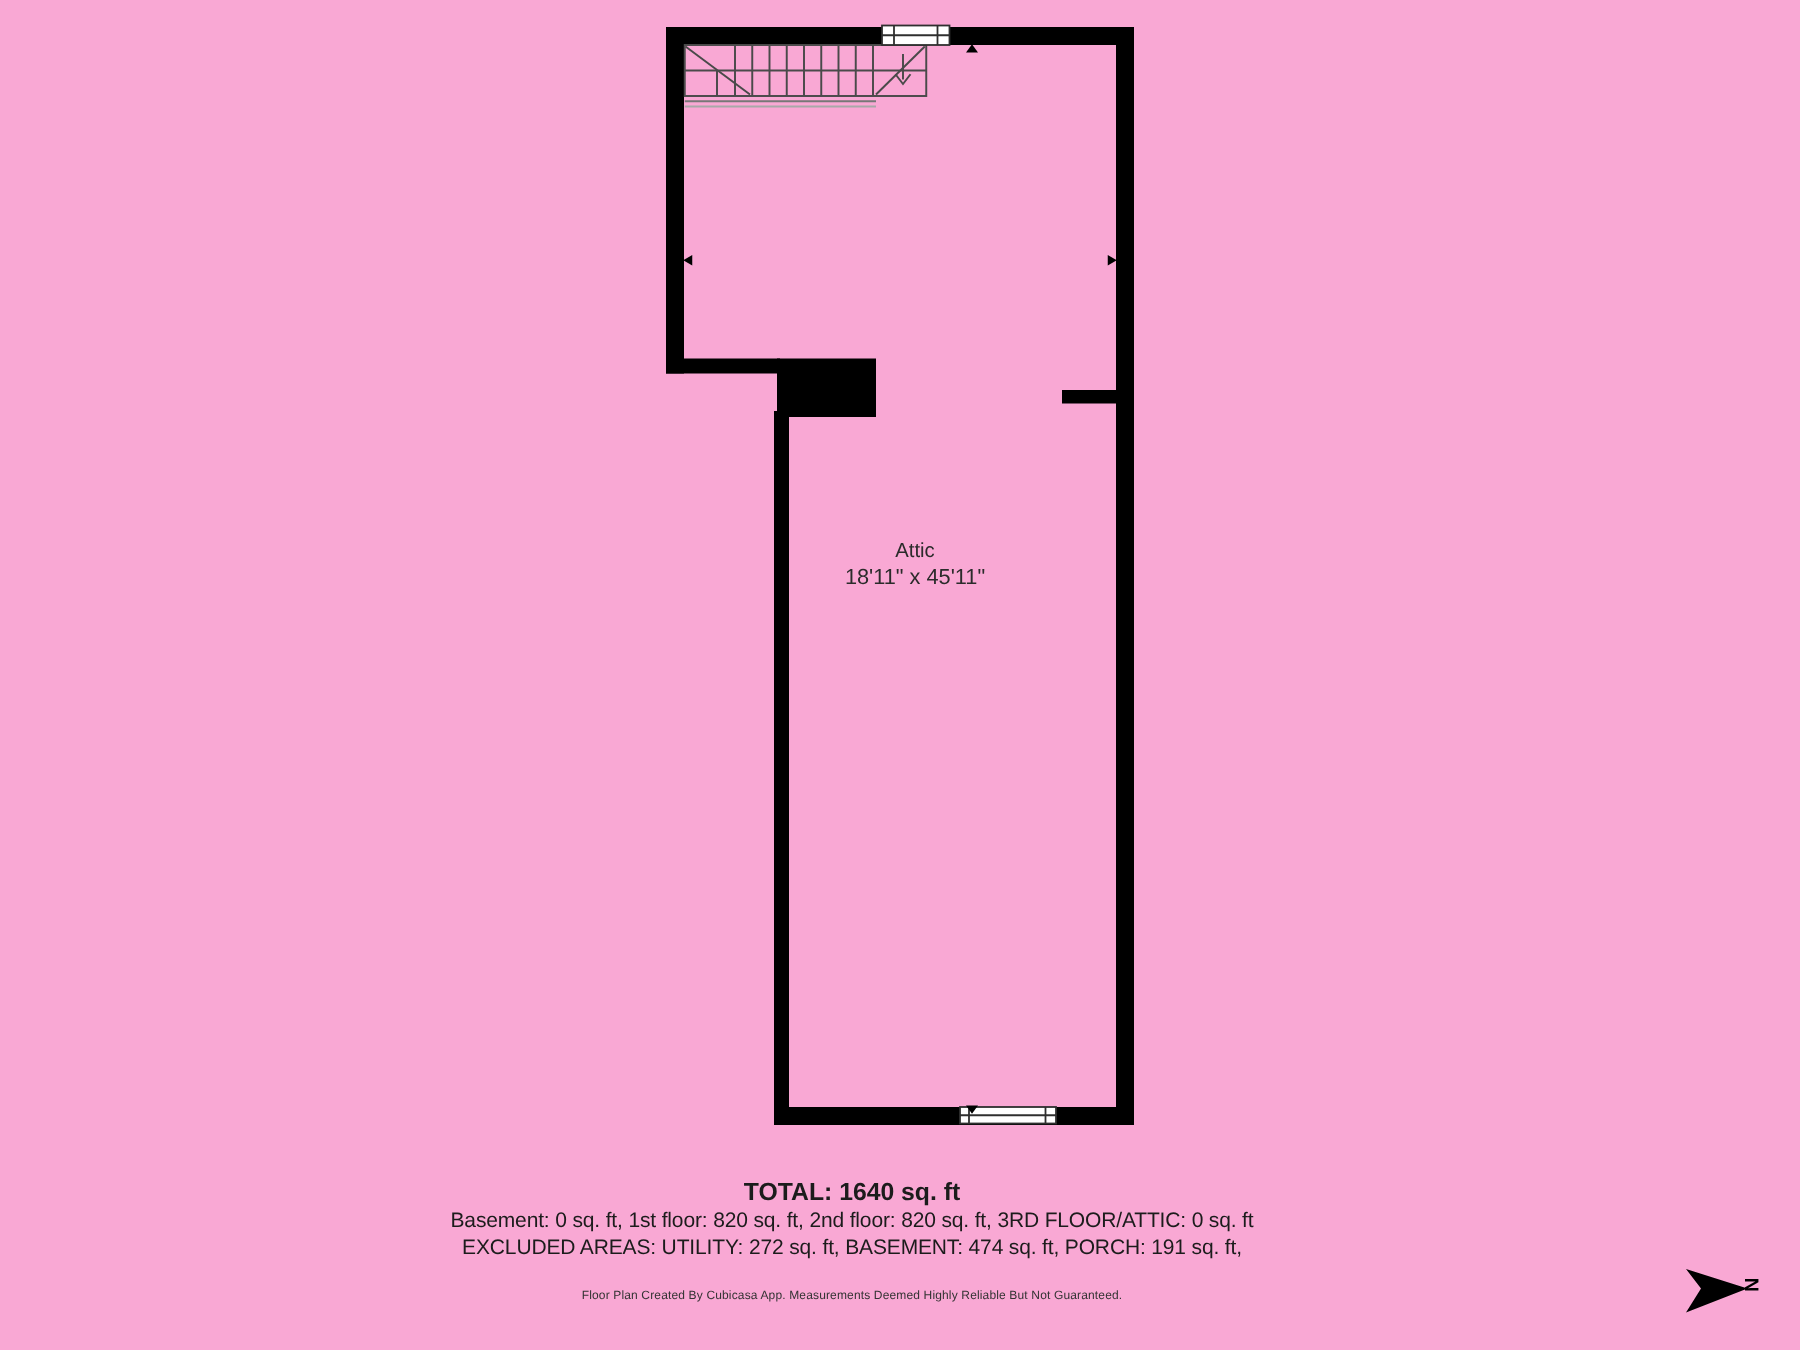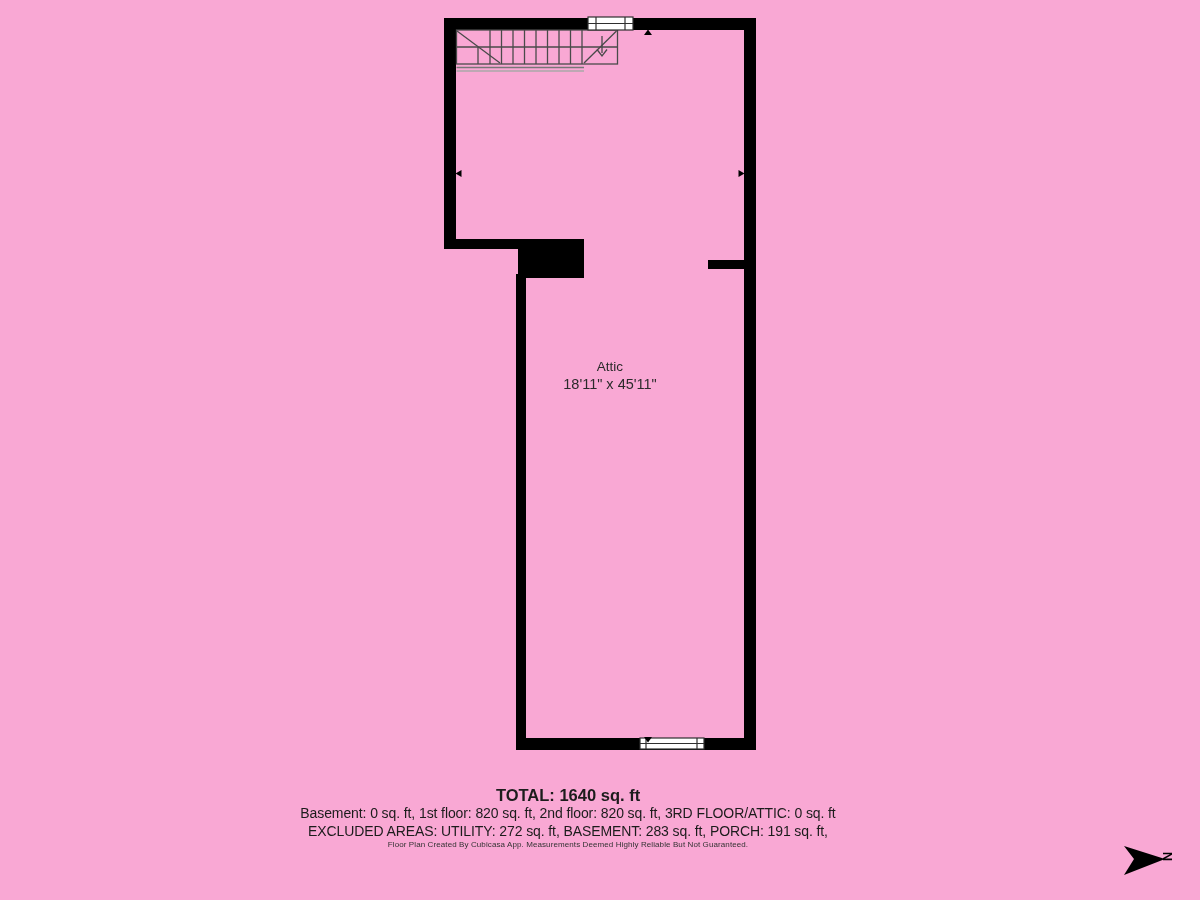--- a/index.html
+++ b/index.html
@@ -36,21 +36,21 @@
     font-size: 16.5px;
     font-weight: bold;
     line-height: 19px;
   }
   .summary-line {
     font-size: 14px;
     line-height: 17.6px;
     letter-spacing: -0.1px;
   }
   .disclaimer {
-    margin-top: 0;
+    margin-top: 19px;
     font-size: 8px;
     color: #333333;
     letter-spacing: 0.1px;
   }
   .compass {
     position: absolute;
     left: 1120px;
     top: 843px;
     width: 70px;
     height: 40px;
@@ -128,21 +128,21 @@
       <polygon points="738.5,170 738.5,177 744.5,173.5"></polygon>
     </g>
 
     <text class="room-label" x="610" y="371" font-size="13.5" text-anchor="middle">Attic</text>
     <text class="room-label" x="610" y="389" font-size="14.5" text-anchor="middle">18'11" x 45'11"</text>
   </svg>
 
   <div class="summary">
     <div class="summary-total">TOTAL: 1640 sq. ft</div>
     <div class="summary-line">Basement: 0 sq. ft, 1st floor: 820 sq. ft, 2nd floor: 820 sq. ft, 3RD FLOOR/ATTIC: 0 sq. ft</div>
-    <div class="summary-line">EXCLUDED AREAS: UTILITY: 272 sq. ft, BASEMENT: 283 sq. ft, PORCH: 191 sq. ft,</div>
+    <div class="summary-line">EXCLUDED AREAS: UTILITY: 272 sq. ft, BASEMENT: 474 sq. ft, PORCH: 191 sq. ft,</div>
     <div class="disclaimer">Floor Plan Created By Cubicasa App. Measurements Deemed Highly Reliable But Not Guaranteed.</div>
   </div>
 
   <div class="compass">
     <svg width="48" height="36" viewBox="0 0 48 36">
       <polygon points="45,16 4,3 14,16 4,32" fill="#000000"></polygon>
     </svg>
     <span class="compass-n">N</span>
   </div>
 

